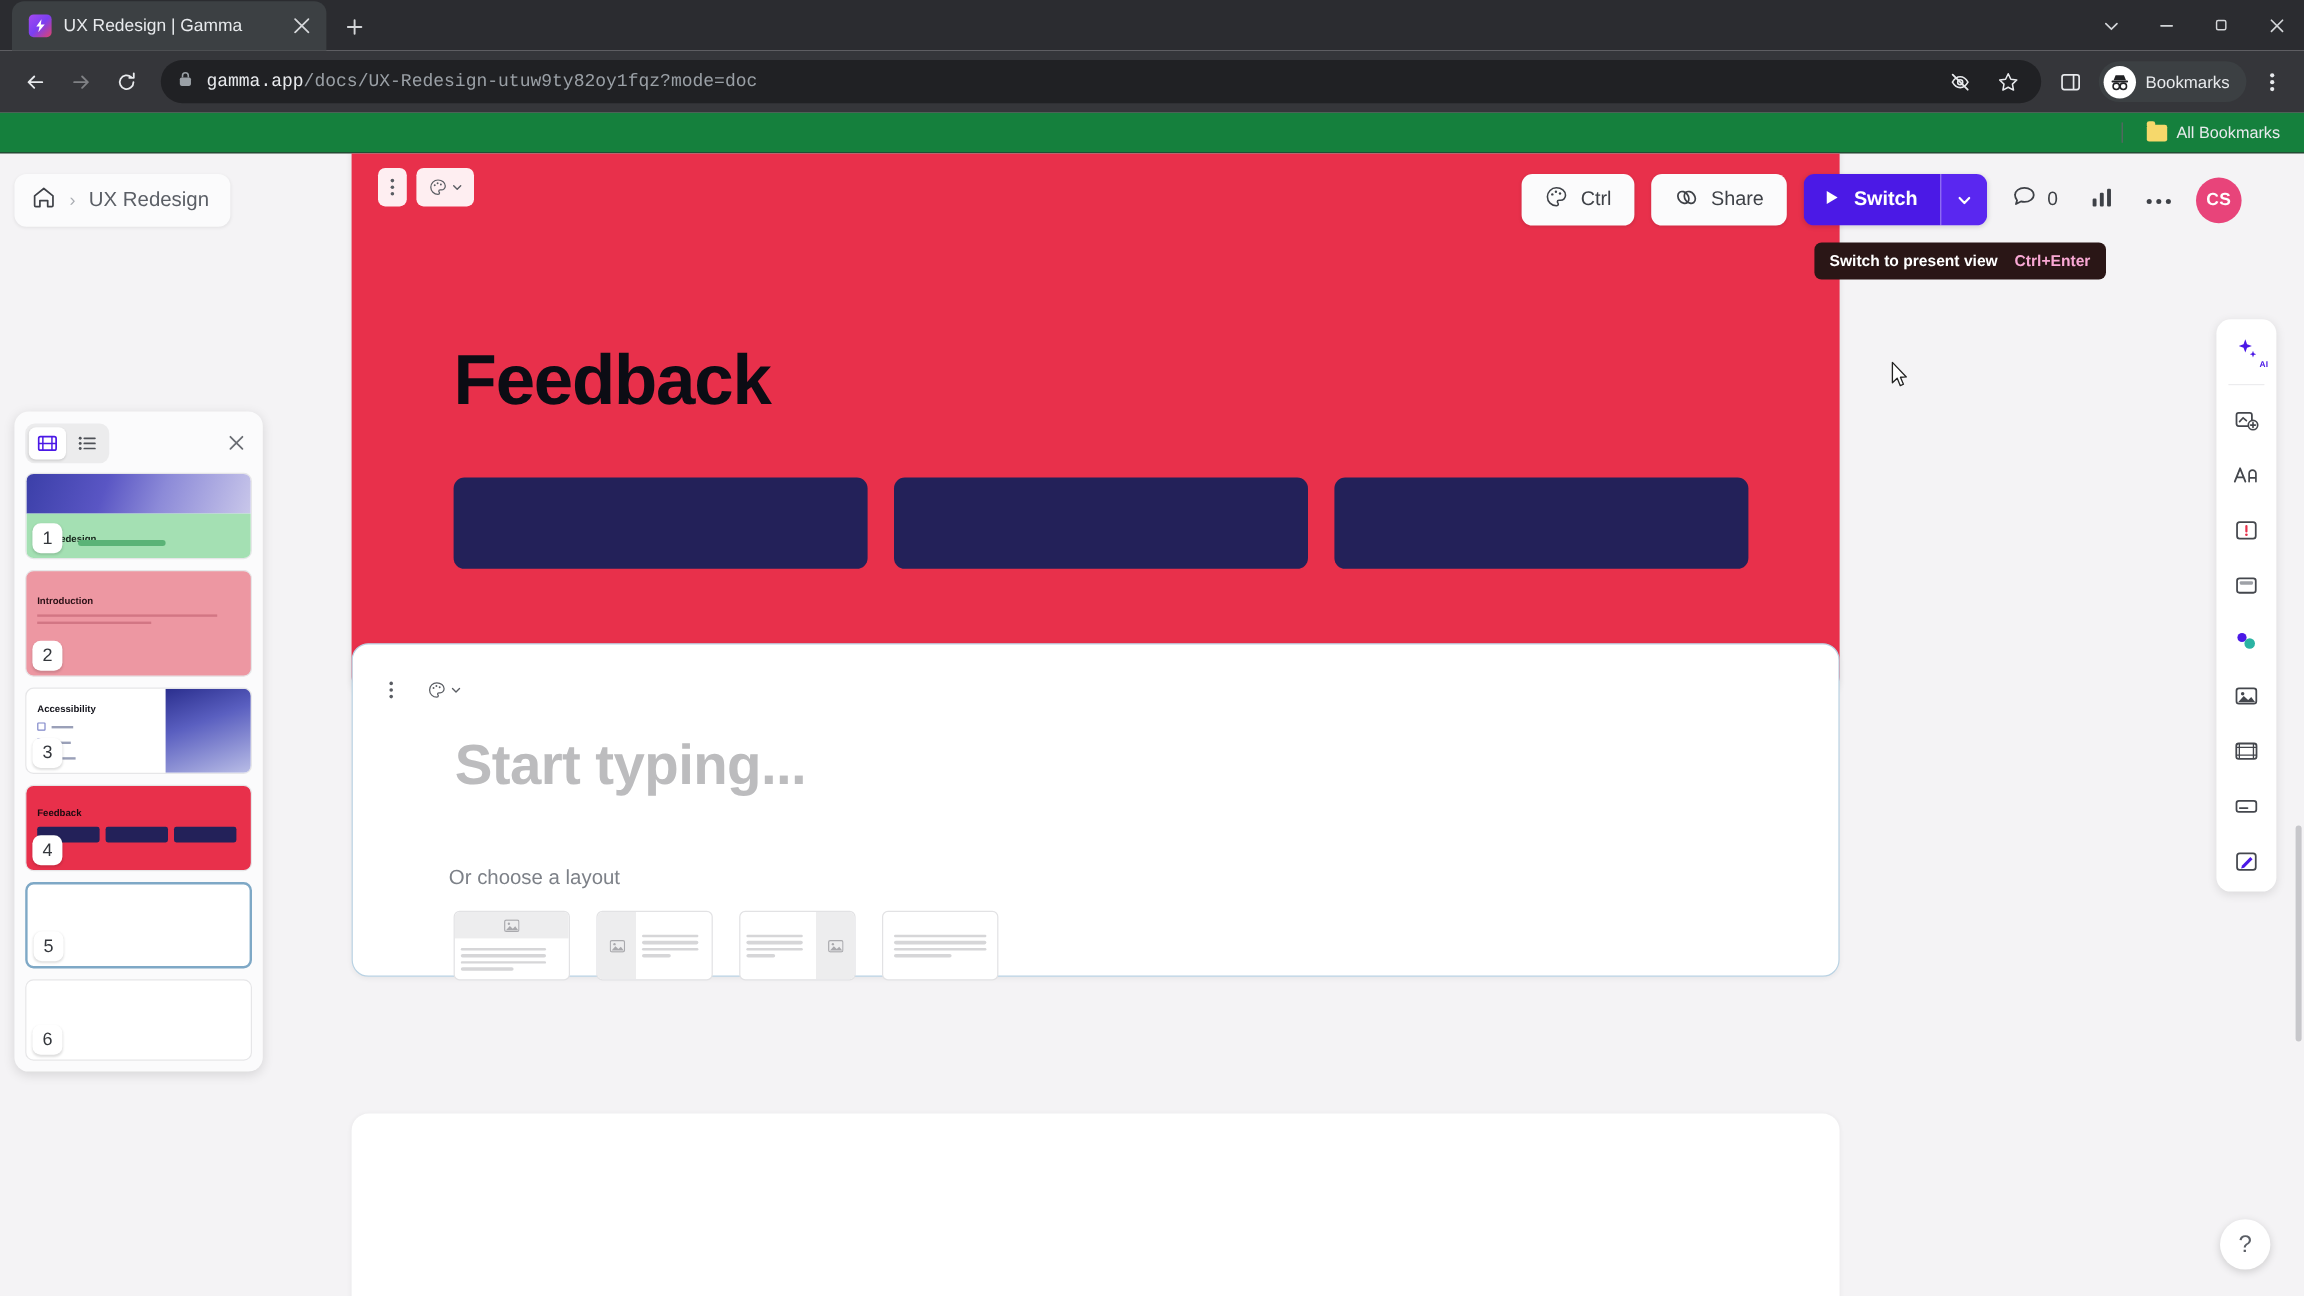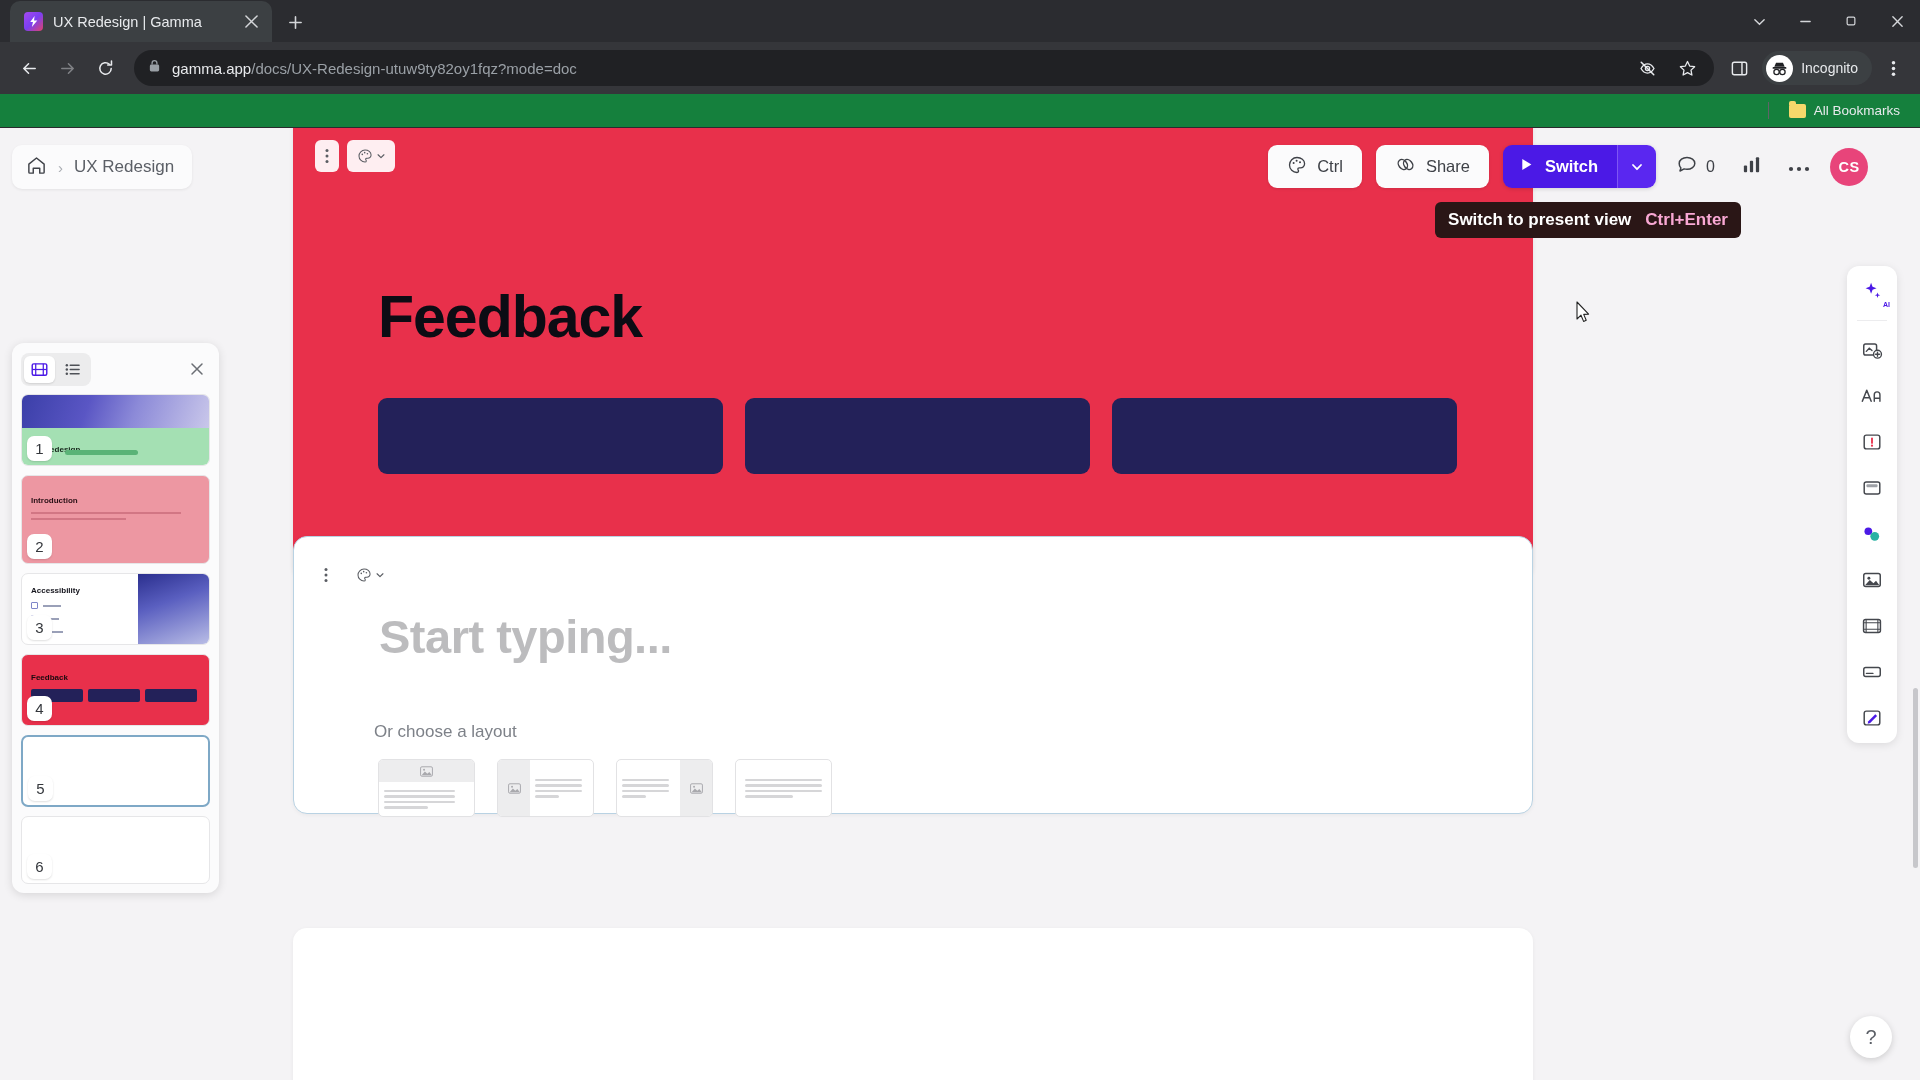--- a/index.html
+++ b/index.html
@@ -50,21 +50,21 @@
     padding: 0 12px; gap: 4px;
   }
   .nav-btn {
     width: 34px; height: 34px; border-radius: 50%; display: flex;
     align-items: center; justify-content: center; flex: 0 0 auto;
   }
   .nav-btn.disabled { opacity: .42; }
   .omnibox {
     flex: 1 1 auto; height: 36px; background: #202124; border-radius: 18px;
     display: flex; align-items: center; padding: 0 14px; margin: 0 8px;
-    gap: 11px; min-width: 0;
+    gap: 11px; min-width: 0; font-family: Liberation Mono, monospace;
   }
   .omni-url { font-size: 15px; color: #9aa0a6; white-space: nowrap; overflow: hidden; }
   .omni-url b { color: #e8eaed; font-weight: 400; }
   .omni-right { display: flex; align-items: center; gap: 14px; margin-left: auto; }
   .tb-icon { width: 26px; height: 26px; display:flex; align-items:center; justify-content:center; }
   .profile-pill {
     display: flex; align-items: center; gap: 8px; height: 34px;
     background: #3c4043; border-radius: 17px; padding: 0 14px 0 4px; margin-left: 6px;
   }
   .profile-av {
@@ -176,23 +176,23 @@
   .present-caret {
     background: #5a27f0; width: 39px; display: flex; align-items: center; justify-content: center;
     border-left: 1px solid rgba(255,255,255,.22);
   }
   .icon-btn-plain {
     display: flex; align-items: center; gap: 8px; padding: 0 6px; height: 43px;
     color: #3e4147; font-size: 16px;
   }
 
   .tooltip {
-    position: absolute; right: 179px; top: 74px; background: #2a1616; color: #fff;
+    position: absolute; right: 165px; top: 74px; background: #2a1616; color: #fff;
     border-radius: 6px; padding: 8px 13px; display: flex; align-items: flex-start; gap: 14px;
-    font-size: 17px; font-weight: 700; z-index: 60; white-space: nowrap;
+    font-size: 13px; font-weight: 700; z-index: 60; white-space: nowrap;
   }
   .tooltip .kbd { color: #f9a8d4; font-weight: 700; }
 
   .cursor { position: absolute; left: 1575px; top: 173px; z-index: 70; }
 
   .avatar {
     width: 38px; height: 38px; border-radius: 50%; background: #e8447a; color: #fff;
     display: flex; align-items: center; justify-content: center; font-size: 14.5px;
     font-weight: 700; letter-spacing: .4px;
   }
@@ -340,21 +340,21 @@
     </div>
     <div class="profile-pill">
       <span class="profile-av">
         <svg width="19" height="19" viewBox="0 0 22 22">
             <path d="M5 9 L7 4.3 h8 L17 9z" fill="#202124"></path>
             <rect x="3" y="9.4" width="16" height="2" rx="1" fill="#202124"></rect>
             <circle cx="7.6" cy="15" r="3.1" stroke="#202124" stroke-width="1.5" fill="none"></circle>
             <circle cx="14.4" cy="15" r="3.1" stroke="#202124" stroke-width="1.5" fill="none"></circle>
           </svg>
       </span>
-      <span class="profile-name">Incognito</span>
+      <span class="profile-name">Bookmarks</span>
     </div>
     <div class="kebab">
       <svg width="5" height="19" viewBox="0 0 5 20">
           <circle cx="2.5" cy="4" r="1.85" fill="#e8eaed"></circle>
           <circle cx="2.5" cy="10" r="1.85" fill="#e8eaed"></circle>
           <circle cx="2.5" cy="16" r="1.85" fill="#e8eaed"></circle>
         </svg>
     </div>
   </div>
 

